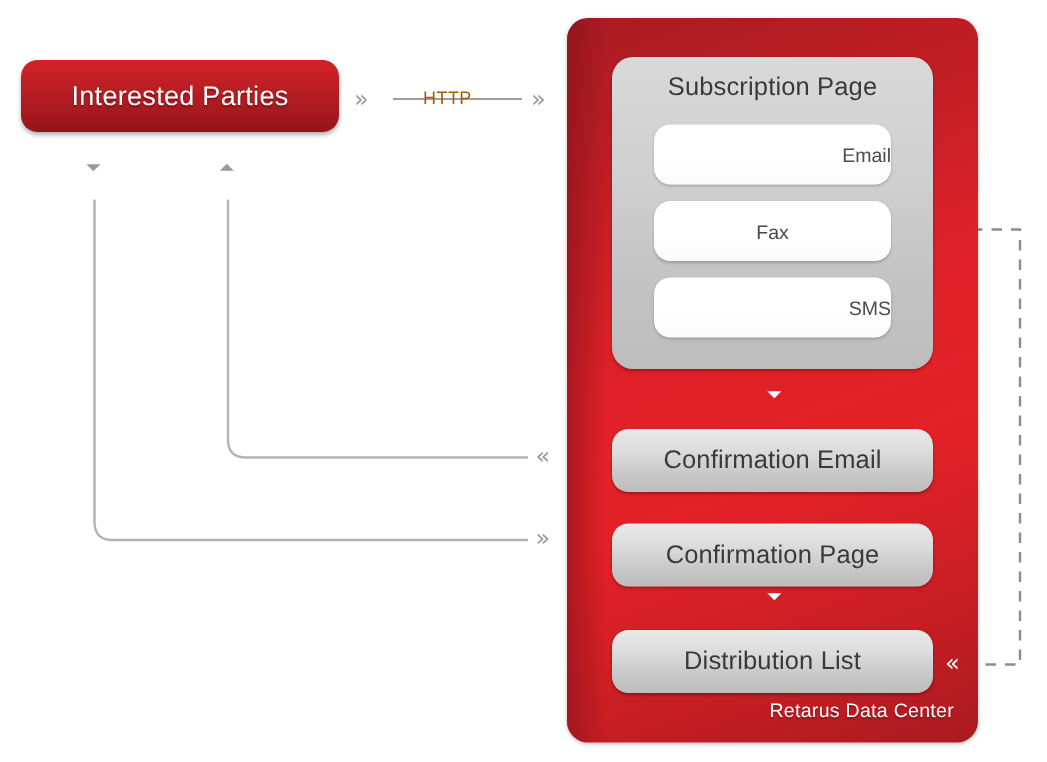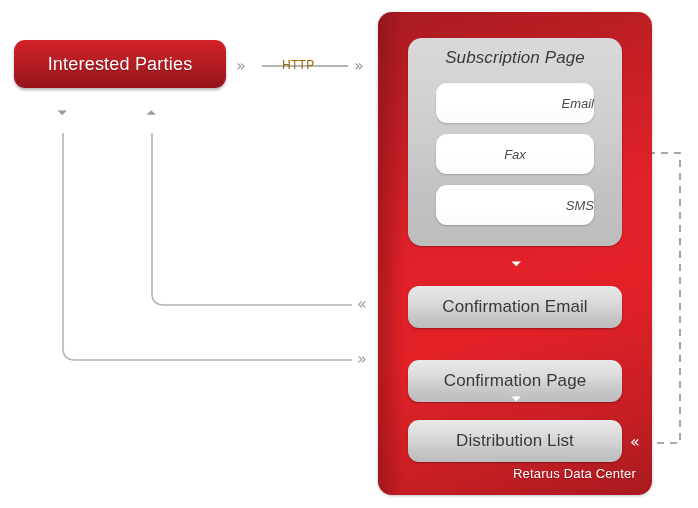--- a/index.html
+++ b/index.html
@@ -58,21 +58,20 @@
   
   .sub-group {
     position: absolute;
     left: 408px;
     top: 38px;
     width: 214px;
     height: 208px;
     border-radius: 14px;
     background: linear-gradient(180deg, #d9d9d9 0%, #cfcfcf 40%, #c2c2c2 75%, #bdbdbd 100%);
     box-shadow: 0 1px 2px rgba(0,0,0,0.28);
-    font-style: italic;
   }
   .sub-title {
     position: absolute;
     left: 0;
     top: 10px;
     width: 100%;
     text-align: center;
     font-size: 17px;
     color: #3a3a3a;
     letter-spacing: 0.1px;
@@ -106,21 +105,21 @@
     box-shadow: 0 1px 2px rgba(0,0,0,0.3);
     display: flex;
     align-items: center;
     justify-content: center;
     font-size: 17px;
     color: #3a3a3a;
     letter-spacing: 0.1px;
     text-align: right;
   }
   .stage-box.b0 { top: 286px; }
-  .stage-box.b1 { top: 360px; }
+  .stage-box.b1 { top: 349px; }
   .stage-box.b2 { top: 420px; }
 
   
   .ip-box {
     position: absolute;
     left: 14px;
     top: 40px;
     width: 212px;
     height: 48px;
     border-radius: 11px;

